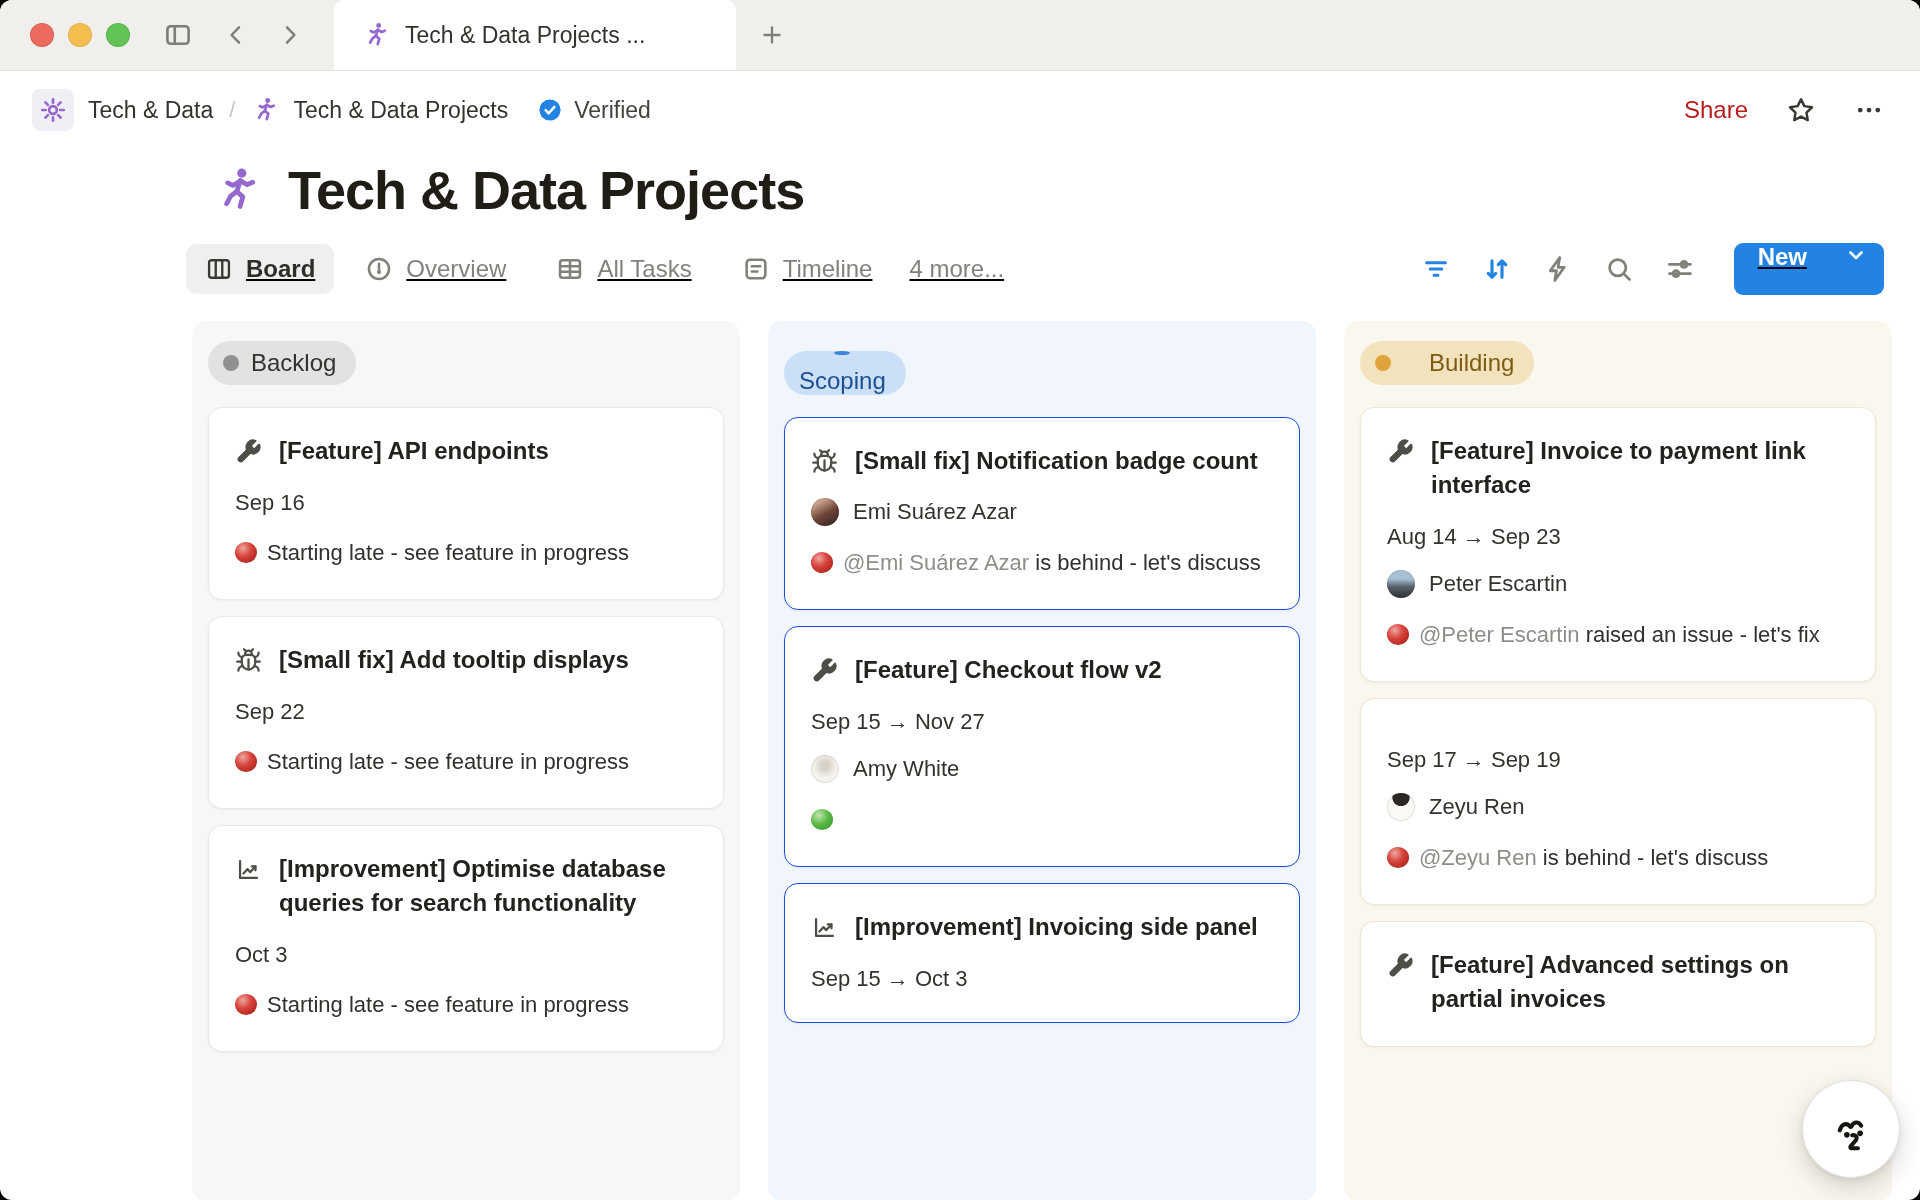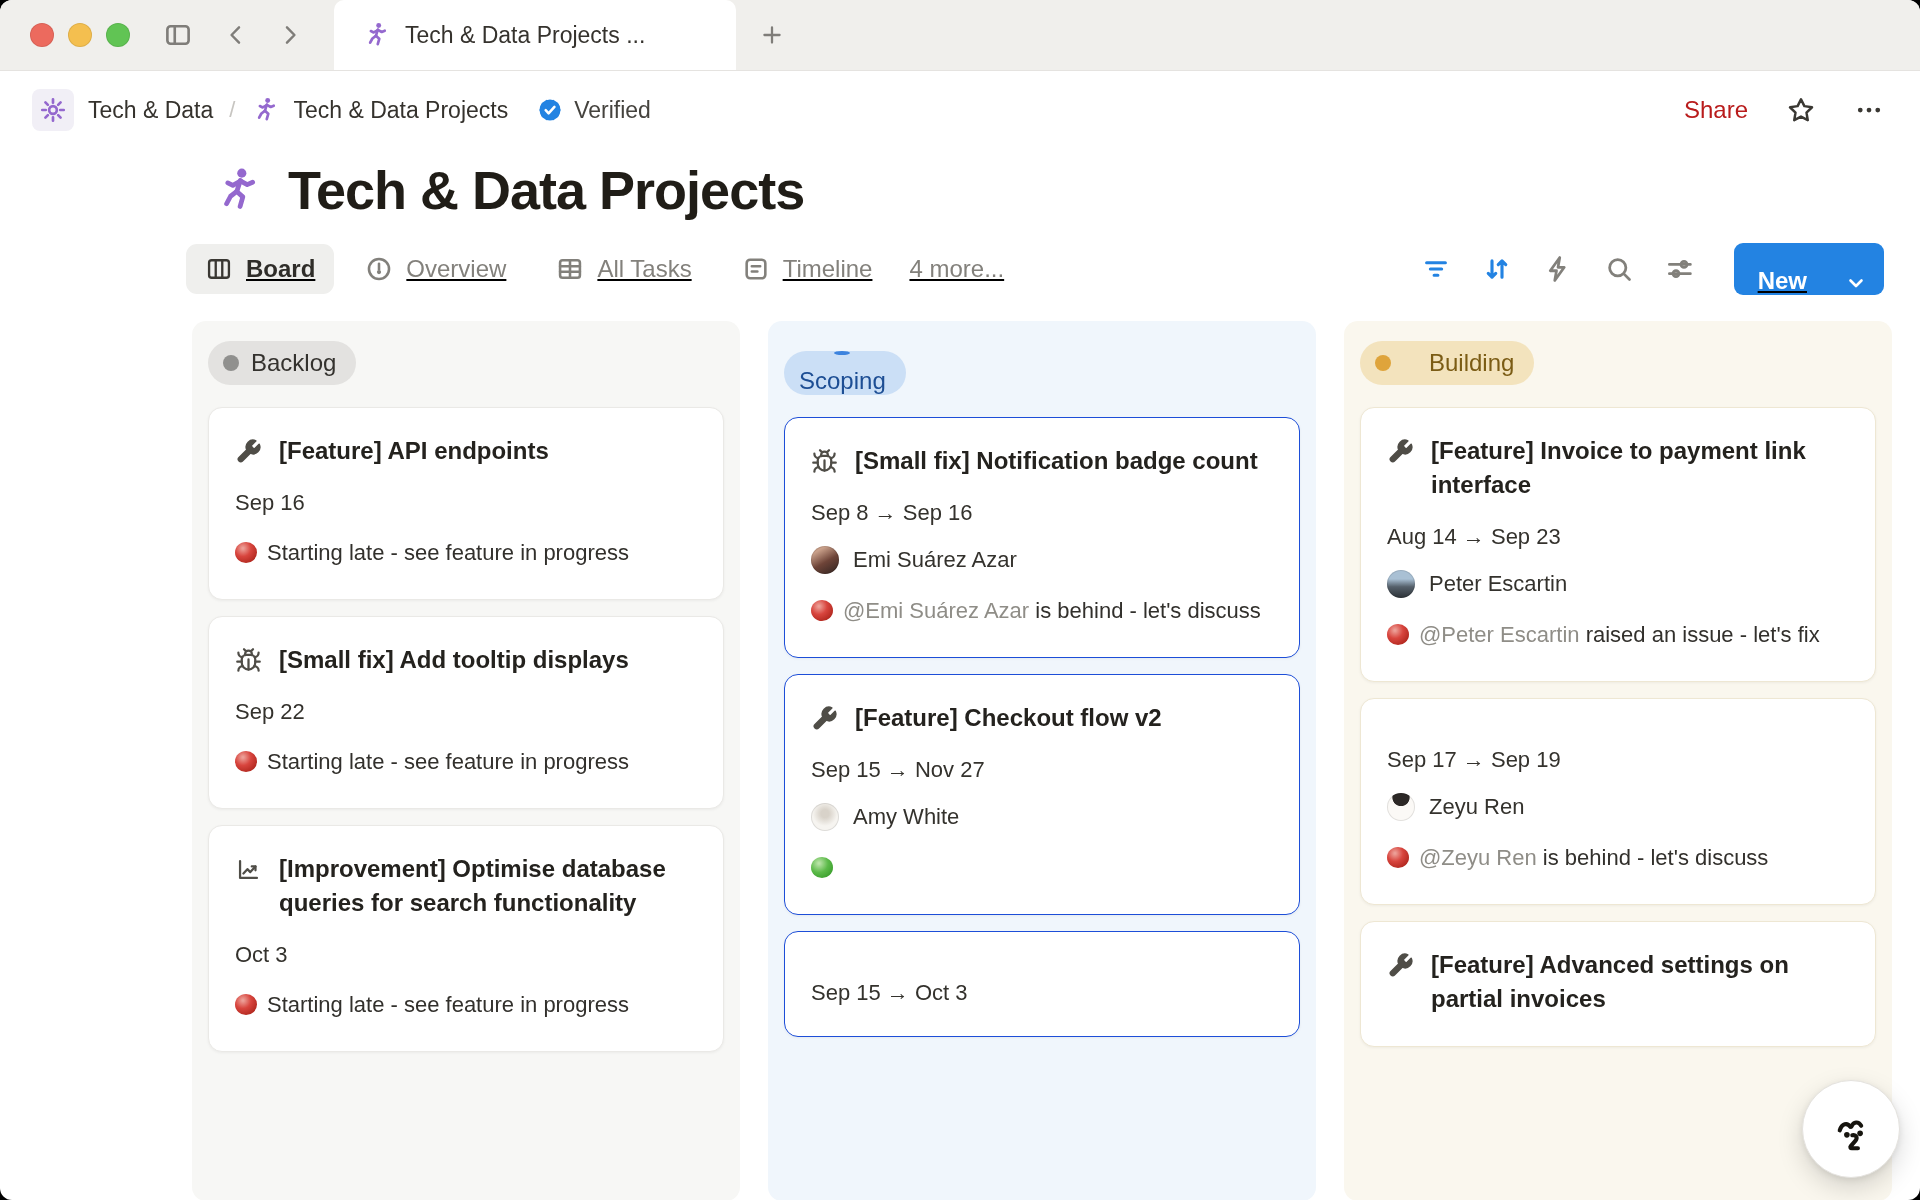--- a/index.html
+++ b/index.html
@@ -38,21 +38,21 @@
   .page-title{font-size:54px;font-weight:700;color:#201d17;letter-spacing:-1px;}
 
   
   .views-row{display:flex;align-items:center;padding:12px 36px 0 186px;text-decoration:underline;}
   .view-tab{display:flex;align-items:center;gap:13px;padding:11px 19px;border-radius:11px;
             font-size:24px;color:#83817c;margin-right:12px;white-space:nowrap;}
   .view-tab.active{background:#efefed;color:#2f2d29;font-weight:600;}
   .view-more{font-size:24px;color:#83817c;padding:11px 6px;}
   .toolbar{margin-left:auto;display:flex;align-items:center;gap:27px;}
   .tool-btn{width:34px;height:34px;display:flex;align-items:center;justify-content:center;}
-  .new-btn{display:flex;align-items:flex-end;background:#2383e2;border-radius:9px;height:52px;
+  .new-btn{display:flex;align-items:flex-start;background:#2383e2;border-radius:9px;height:52px;
            margin-left:10px;color:#fff;overflow:hidden;}
   .new-label{font-size:24px;font-weight:600;display:flex;align-items:center;padding:0 20px 0 24px;}
   .new-div{border-left:1px dotted rgba(255,255,255,.55);}
   .new-chev{display:flex;align-items:center;padding:0 16px;}
 
   
   .board{display:flex;gap:28px;padding:26px 0 0 192px;align-items:flex-start;}
   .column{width:548px;box-sizing:border-box;border-radius:14px;padding:20px 16px;height:880px;}
   .column.backlog{background:#f7f7f5;}
   .column.scoping{background:#f0f6fc;}
@@ -363,21 +363,20 @@
         <div class="card-title">
           <span class="card-icon">
             <svg width="27" height="27" viewBox="0 0 24 24" class="stC">
                 <path d="m8 2 1.88 1.88M14.12 3.88 16 2M9 7.13v-1a3 3 0 1 1 6 0v1"></path>
                 <path d="M12 20c-3.3 0-6-2.7-6-6v-3a4 4 0 0 1 4-4h4a4 4 0 0 1 4 4v3c0 3.3-2.7 6-6 6"></path>
                 <path d="M12 20v-9M6.53 9C4.6 8.8 3 7.1 3 5M6 13H2M3 21c0-2.1 1.7-3.9 3.8-4M20.97 5c0 2.1-1.6 3.8-3.5 4M22 13h-4M17.2 17c2.1.1 3.8 1.9 3.8 4"></path>
               </svg>
           </span>
           <span>[Small fix] Notification badge count</span>
         </div>
-        <div class="card-date">Sep 8 → Sep 16</div>
         <div class="person">
           <span class="avatar emi"></span>
           <span>Emi Suárez Azar</span>
         </div>
         <div class="status">
           <span class="sdot red"></span><span class="mention">@Emi Suárez Azar</span>
           <span>is behind - let's discuss</span>
         </div>
       </div>
 
@@ -394,20 +393,30 @@
         <div class="person">
           <span class="avatar amy"></span>
           <span>Amy White</span>
         </div>
         <div class="status">
           <span class="sdot green"></span>
         </div>
       </div>
 
       <div class="card">
+        <div class="card-title">
+          <span class="card-icon">
+            <svg width="27" height="27" viewBox="0 0 24 24" class="stC">
+                <path d="M4.5 4.5v15h15"></path>
+                <path d="M7.5 15.5l3.5-3.8 2.6 2.6 4.6-5"></path>
+                <path d="M14.9 9.3h3.3v3.4"></path>
+              </svg>
+          </span>
+          <span>[Improvement] Invoicing side panel</span>
+        </div>
         <div class="card-date">Sep 15 → Oct 3</div>
       </div>
     </div>
 
     <div class="column building">
       <span class="col-pill">
         <span class="col-dot"></span>
         <span>Building</span>
       </span>
 

